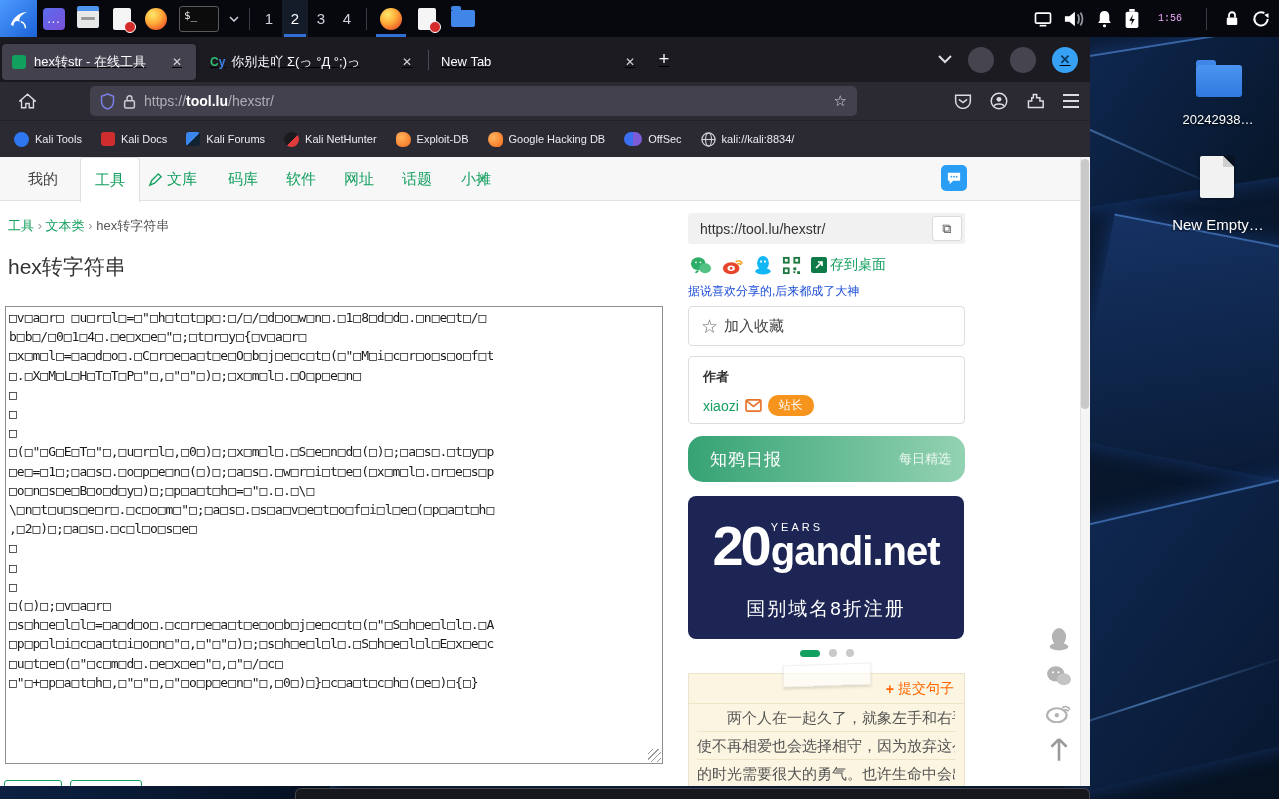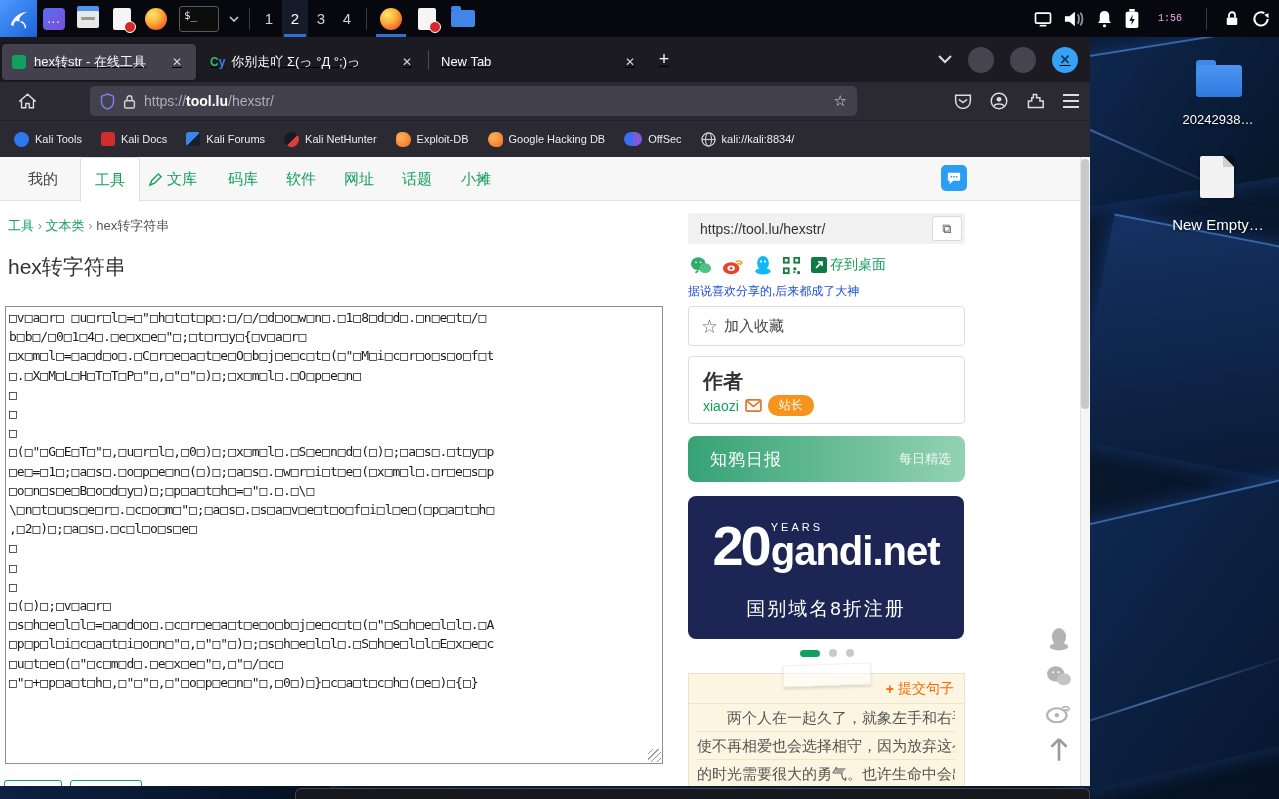--- a/index.html
+++ b/index.html
@@ -101,25 +101,25 @@
   .urlbox{position:absolute;left:688px;top:56px;width:277px;height:31px;background:#f1f1f2;border-radius:3px;
     display:flex;align-items:center;font-size:14px;color:#333;padding-left:12px;}
   .copybtn{position:absolute;right:3px;top:3px;width:30px;height:25px;background:#fff;border:1px solid #dadada;
     border-radius:3px;display:flex;align-items:center;justify-content:center;color:#555;font-size:13px;}
   .shrow{position:absolute;left:690px;top:96px;height:24px;display:flex;align-items:center;gap:10px;}
   .savelink{display:flex;align-items:center;gap:3px;color:#15a05f;font-size:14px;}
   .tip{position:absolute;left:688px;top:126px;font-size:12px;color:#1d4ed8;}
   .favbox{position:absolute;left:688px;top:149px;width:277px;height:40px;border:1px solid #ddd;border-radius:4px;
     display:flex;align-items:center;gap:6px;padding-left:12px;font-size:15px;color:#444;background:#fff;}
   .authbox{position:absolute;left:688px;top:199px;width:277px;height:68px;border:1px solid #ddd;border-radius:4px;background:#fff;}
-  .auth-title{position:absolute;left:14px;top:11px;font-size:20px;font-weight:bold;color:#333;}
+  .auth-title{position:absolute;left:14px;top:11px;font-size:13px;font-weight:bold;color:#333;}
   .auth-row{position:absolute;left:14px;top:38px;display:flex;align-items:center;gap:6px;font-size:14px;}
   .auth-name{color:#15a05f;}
   .badge{background:#f7941d;color:#fff;font-size:12px;border-radius:10px;padding:2px 11px;}
-  .daily{position:absolute;left:688px;top:279px;width:277px;height:46px;border-radius:8px;
+  .daily{position:absolute;left:688px;top:279px;width:277px;height:46px;border-radius:15px;
     background:linear-gradient(90deg,#36a375,#93d2b2);display:flex;align-items:center;}
   .daily-t{color:#fff;font-size:17px;margin-left:22px;letter-spacing:1px;}
   .daily-s{color:rgba(255,255,255,.85);font-size:13px;margin-left:auto;margin-right:14px;}
   .adbox{position:absolute;left:688px;top:339px;width:276px;height:143px;background:#1c2553;border-radius:8px;color:#fff;}
   .ad-logo{position:absolute;left:0;top:26px;width:100%;display:flex;align-items:flex-end;justify-content:center;gap:2px;}
   .ad-20{font-size:56px;font-weight:bold;line-height:.8;letter-spacing:-3px;}
   .ad-years{font-size:11px;letter-spacing:3px;font-weight:normal;}
   .ad-brand{font-size:40px;font-weight:bold;line-height:.9;letter-spacing:-1px;}
   .ad-line{position:absolute;left:0;top:100px;width:100%;text-align:center;font-size:19px;letter-spacing:2px;}
   .dots{position:absolute;left:688px;top:492px;width:277px;display:flex;align-items:center;justify-content:center;gap:9px;}

